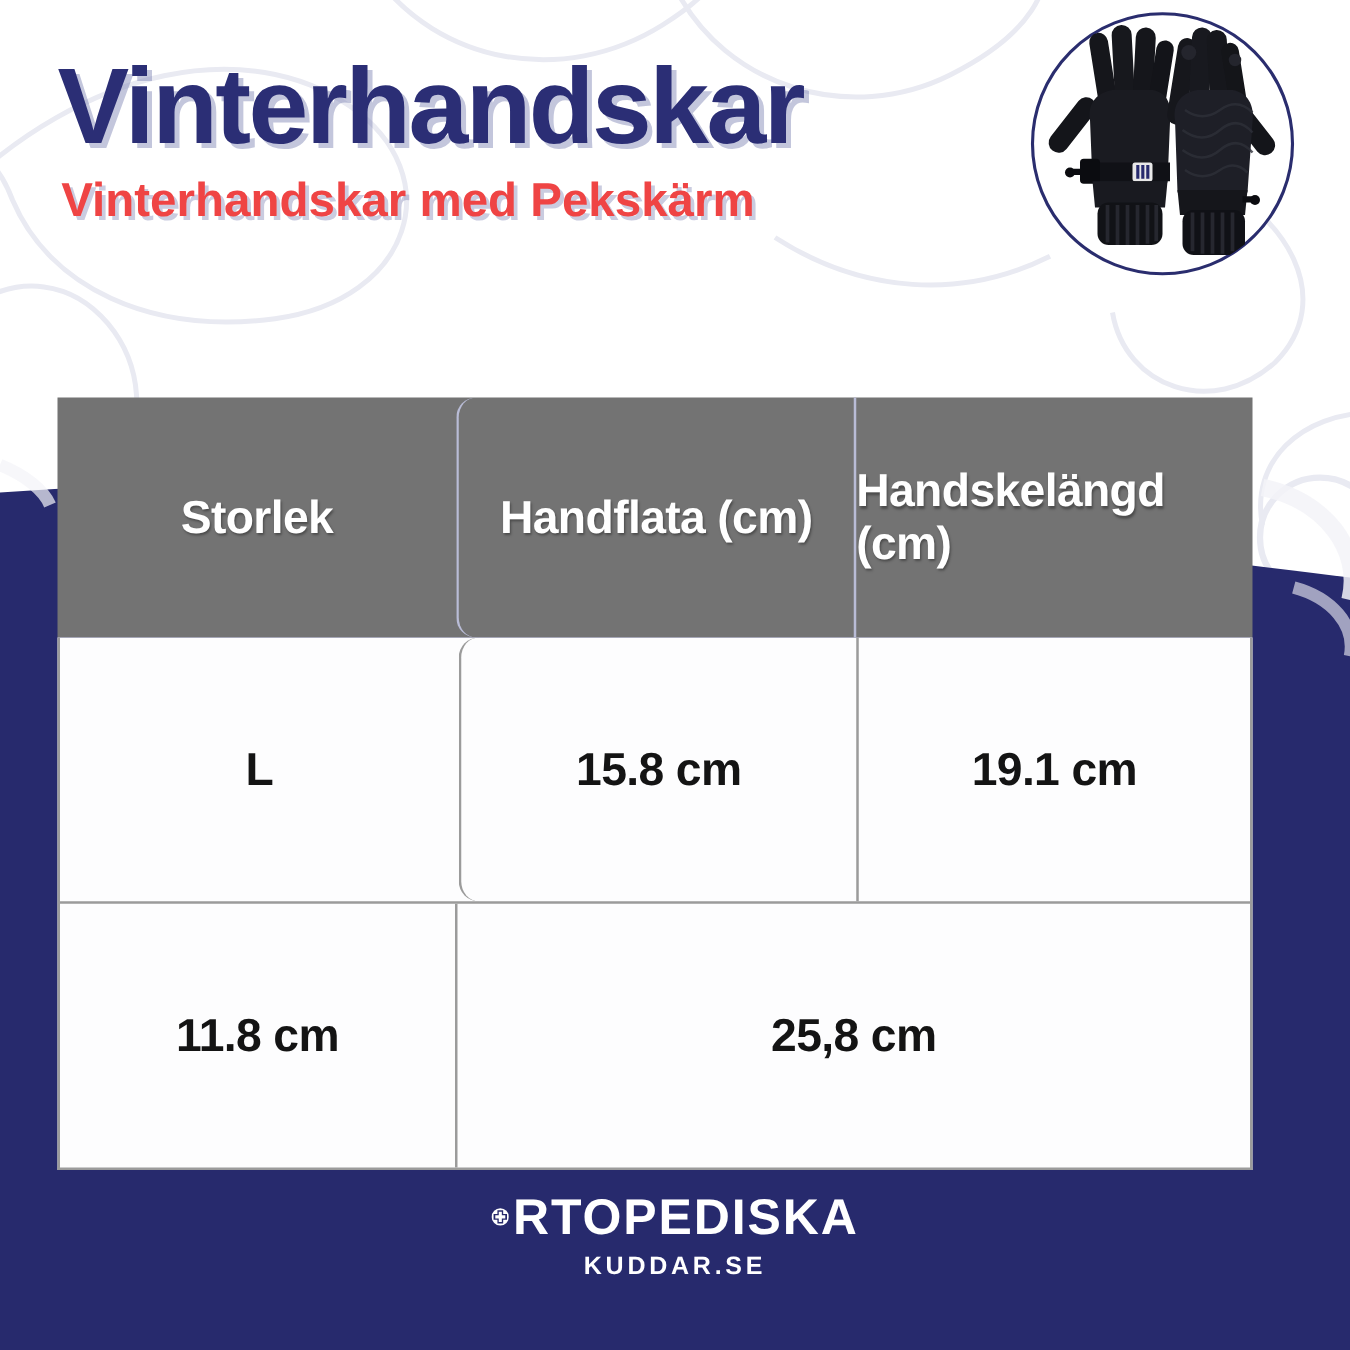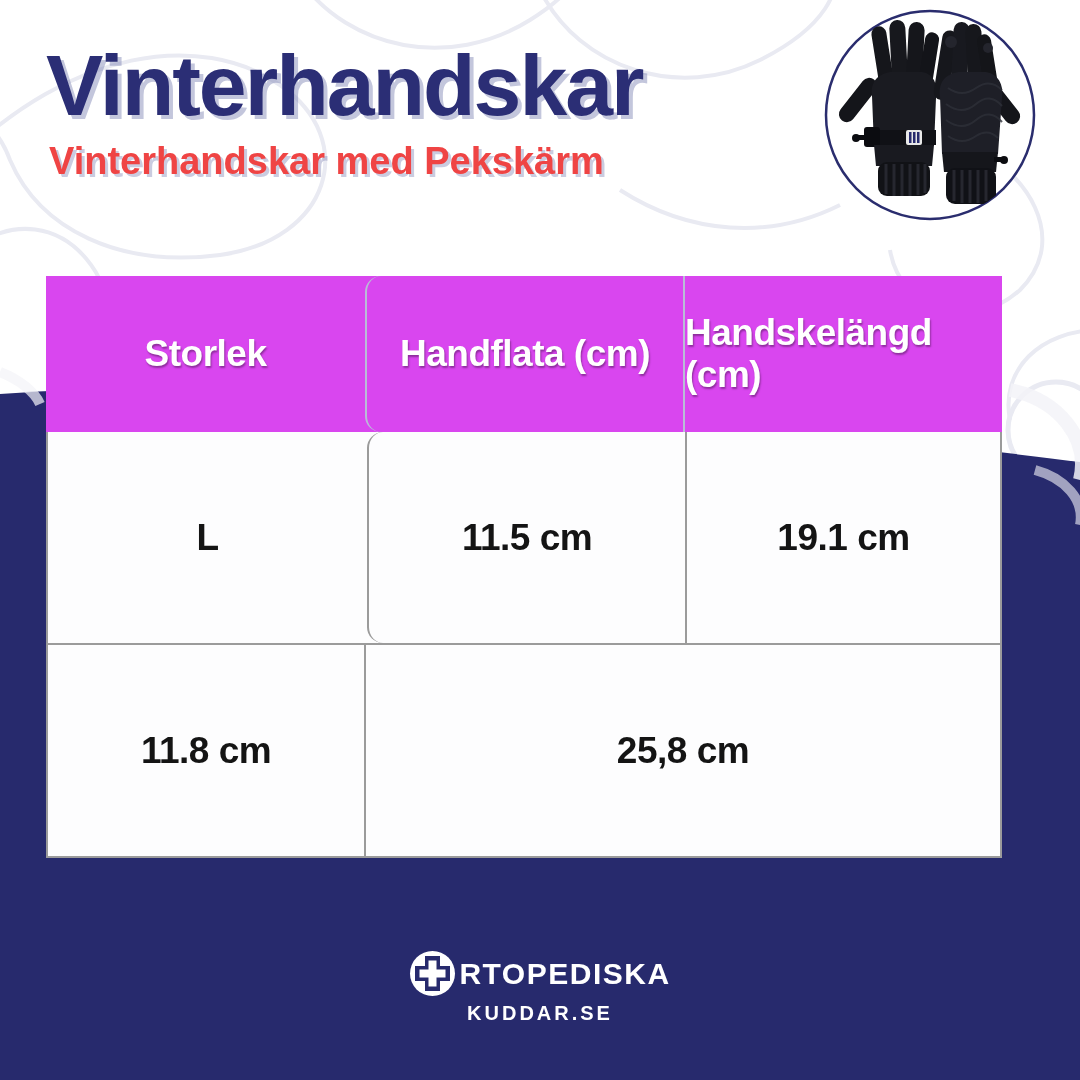--- a/index.html
+++ b/index.html
@@ -27,42 +27,42 @@
     font-size:38px;font-weight:bold;letter-spacing:0px;
     color:#ef4444;
     text-shadow:3px 3px 0 rgba(123,128,177,.40);
   }
 
   
   .gloves-circle{left:820px;top:4px;width:220px;height:220px;}
 
   
   .size-table{left:46px;top:276px;width:956px;}
-  .t-head{display:flex;height:156px;background:#d946ef;}
+  .t-head{display:flex;height:192px;background:#737373;margin-top:42px;}
   .t-head .cell{
     display:flex;align-items:center;justify-content:center;
     color:#ffffff;font-size:37px;font-weight:bold;letter-spacing:-0.5px;
     text-shadow:1px 2px 2px rgba(0,0,0,.35);
   }
   .t-head .cell + .cell{border-left:2px solid #b9bcd6;}
   .t-body{border:2px solid #9b9b9b;border-top:none;background:#fdfdfe;}
   .t-row{display:flex;height:211px;}
   .t-row + .t-row{border-top:2px solid #9b9b9b;}
   .t-row .cell{
     display:flex;align-items:center;justify-content:center;
     color:#141414;font-size:37px;font-weight:bold;letter-spacing:-0.5px;
   }
   .t-row .cell + .cell{border-left:2px solid #9b9b9b;}
   .c1{width:319px;} .c2{width:316px;border-radius:16px;} .c3{flex:1;}
 
   
   .brand{left:393px;top:950px;width:294px;text-align:center;color:#ffffff;}
   .brand-row{display:flex;align-items:center;justify-content:center;gap:3px;}
   .brand-top{
-    font-size:30px;font-weight:600;letter-spacing:1.5px;line-height:1;
+    font-size:40px;font-weight:600;letter-spacing:1.5px;line-height:1;
     font-family:"Liberation Sans",sans-serif;
   }
   .brand-bottom{
     margin-top:6px;font-size:20px;font-weight:600;letter-spacing:3px;line-height:1;
   }
 </style>
 </head>
 <body>
 
 <div id="canvas">
@@ -161,21 +161,21 @@
 
   <div class="abs size-table">
     <div class="t-head">
       <div class="cell c1">Storlek</div>
       <div class="cell c2">Handflata (cm)</div>
       <div class="cell c3">Handskelängd (cm)</div>
     </div>
     <div class="t-body">
       <div class="t-row">
         <div class="cell c1">L</div>
-        <div class="cell c2">11.5 cm</div>
+        <div class="cell c2">15.8 cm</div>
         <div class="cell c3">19.1 cm</div>
       </div>
       <div class="t-row">
         <div class="cell c2">11.8 cm</div>
         <div class="cell c3">25,8 cm</div>
       </div>
     </div>
   </div>
 
   <div class="abs brand">

